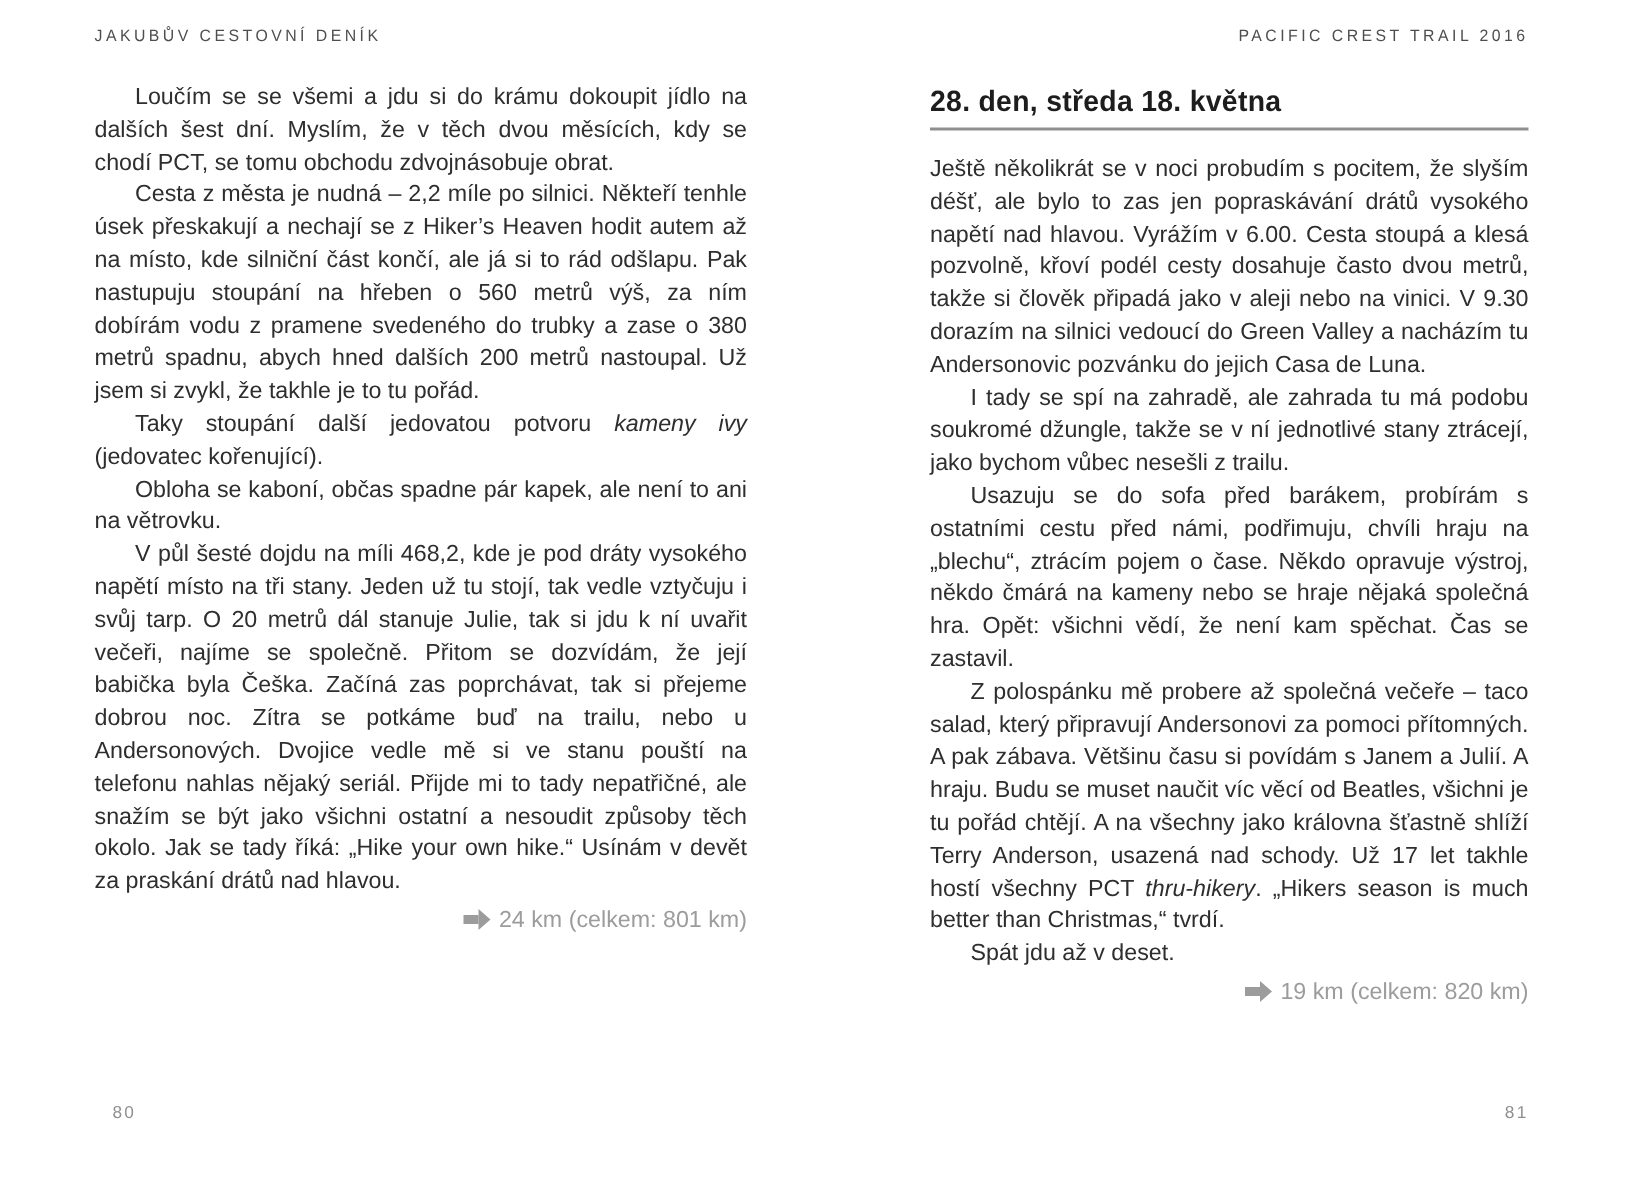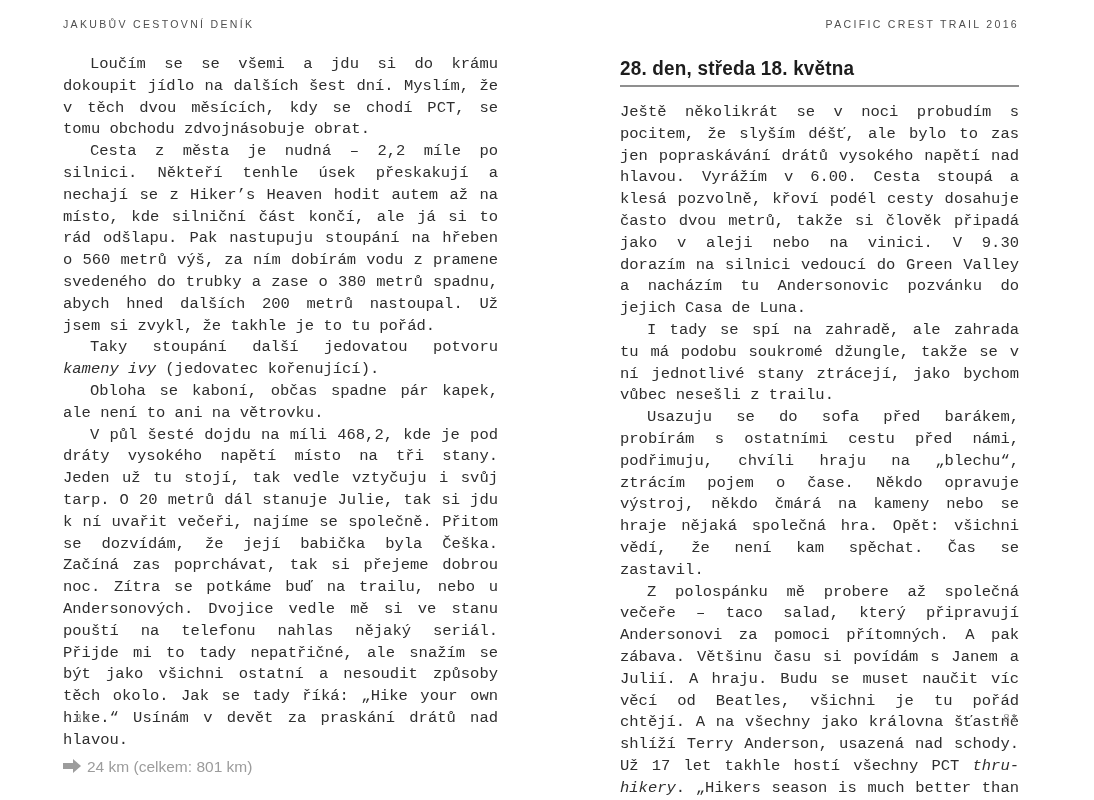--- a/index.html
+++ b/index.html
@@ -31,46 +31,45 @@
   .heading-rule {
     border: none; border-top: 2px solid var(--rule, #8f8f8f);
     margin: 5px 0 0 0; height: 0;
   }
 
   .page-text {
     margin-top: 24px;
     font-size: 15.5px; line-height: 21.8px;
     color: var(--body-text, #2e2e2e);
     text-align: justify;
-    font-family: Liberation Mono, monospace;
   }
   .page--right .page-text { margin-top: 15px; }
   .page-text p { margin: 0; hyphens: auto; -webkit-hyphens: auto; }
   .page-text p.indent { text-indent: 27px; }
   .page-text em { font-style: italic; }
 
   .distance-note {
-    margin-top: 4px; text-align: left;
+    margin-top: 4px; text-align: right;
     color: var(--muted, #9c9c9c); font-size: 15.5px; line-height: 22px;
   }
   .arrow-icon {
     display: inline-block; position: relative;
     width: 10px; height: 6px; background: var(--muted, #9c9c9c);
     vertical-align: middle; margin: -2px 14px 0 0;
   }
   .arrow-icon::after {
     content: ""; position: absolute; left: 10px; top: -4px;
     width: 0; height: 0;
     border-left: 8px solid var(--muted, #9c9c9c);
     border-top: 7px solid transparent;
     border-bottom: 7px solid transparent;
   }
 
   .folio {
-    position: absolute; top: 712px;
+    position: absolute; top: 736px;
     font-size: 11.5px; letter-spacing: 1.5px;
     color: var(--folio, #8f8f8f);
   }
   .folio--left  { left: 75px; }
   .folio--right { right: 75px; }
 </style>
 </head>
 <body>
 
 <section class="page page--left">

